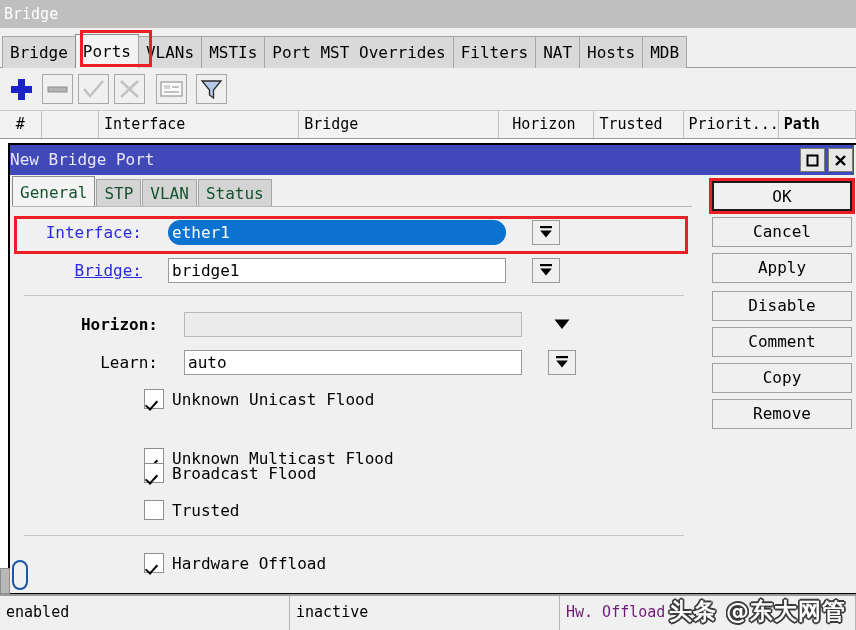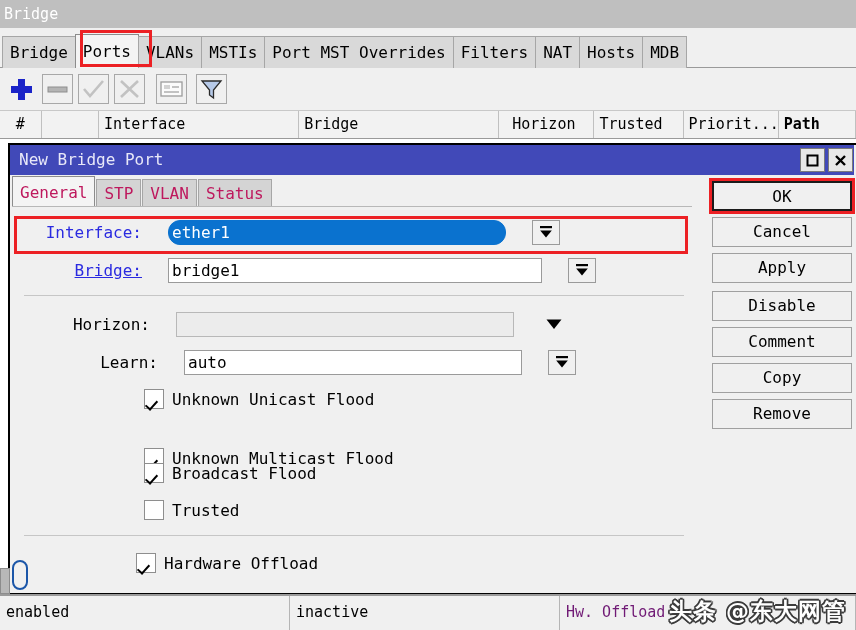--- a/index.html
+++ b/index.html
@@ -169,21 +169,21 @@
     box-sizing: border-box;
   }
   .dlg-title {
     position: absolute;
     left: 0; top: 0;
     width: 844px; height: 30px;
     background: #4149b8;
     color: #e8e8f8;
     font-size: 16px;
     line-height: 30px;
-    padding-left: 9px;
+    padding-left: 0;
     box-sizing: border-box;
     white-space: nowrap;
   }
   .dlg-btns {
     position: absolute;
     right: 3px; top: 3px;
     display: flex;
     gap: 3px;
   }
   .dlg-btn {
@@ -206,21 +206,21 @@
   .dtab {
     font-size: 16px;
     height: 28px;
     line-height: 28px;
     padding: 0 7px;
     background: #d4d4d4;
     border: 1px solid #a6a6a6;
     border-bottom: none;
     margin-right: 1px;
     box-sizing: border-box;
-    color: #be185d;
+    color: #14532d;
   }
   .dtab.active {
     background: #f4f4f4;
     height: 31px;
     line-height: 31px;
     border-color: #8c8c8c;
   }
 
   .dlg-body {
     position: absolute;
@@ -477,32 +477,32 @@
         <div class="drop-btn">
           <svg width="16" height="16" viewBox="0 0 16 16">
               <rect x="2" y="2" width="12" height="2.2" fill="#000"></rect>
               <path d="M2.2 6.4 H13.8 L8 13.4 Z" fill="#000"></path>
             </svg>
         </div>
       </div>
 
       <div class="field-row" style="left:0px; top:50px;">
         <div class="flabel blue" style="width:130px;text-decoration:underline;">Bridge:</div>
-        <div class="finput" style="width:374px; margin-left:6px;">bridge1</div>
+        <div class="finput" style="width:338px; margin-left:6px;">bridge1</div>
         <div class="drop-btn">
           <svg width="16" height="16" viewBox="0 0 16 16">
               <rect x="2" y="2" width="12" height="2.2" fill="#000"></rect>
               <path d="M2.2 6.4 H13.8 L8 13.4 Z" fill="#000"></path>
             </svg>
         </div>
       </div>
 
       <div class="sep" style="left:12px; top:88px; width:660px;"></div>
 
-      <div class="field-row" style="left:8px; top:104px;">
+      <div class="field-row" style="left:16px; top:104px;font-weight:bold;">
         <div class="flabel" style="width:130px;">Horizon:</div>
         <div class="finput disabled" style="width:338px; margin-left:6px;"></div>
         <div class="drop-plain">
           <svg width="18" height="14" viewBox="0 0 18 14">
               <path d="M1.5 2.5 H16.5 L9 12 Z" fill="#000"></path>
             </svg>
         </div>
       </div>
 
       <div class="field-row" style="left:16px; top:142px;">
@@ -528,21 +528,21 @@
         <div class="cbox checked"></div>
         <div class="cb-label">Broadcast Flood</div>
       </div>
       <div class="cb-row" style="left:132px; top:291px;">
         <div class="cbox"></div>
         <div class="cb-label">Trusted</div>
       </div>
 
       <div class="sep" style="left:12px; top:328px; width:660px;"></div>
 
-      <div class="cb-row" style="left:124px; top:344px;text-align:right;">
+      <div class="cb-row" style="left:132px; top:344px;text-align:right;">
         <div class="cbox checked"></div>
         <div class="cb-label">Hardware Offload</div>
       </div>
     </div>
 
     <div class="sidebtns" id="side-buttons">
         <div class="sbtn primary">OK</div>
         <div class="sbtn">Cancel</div>
         <div class="sbtn">Apply</div>
         <div class="sbtn gap">Disable</div>

